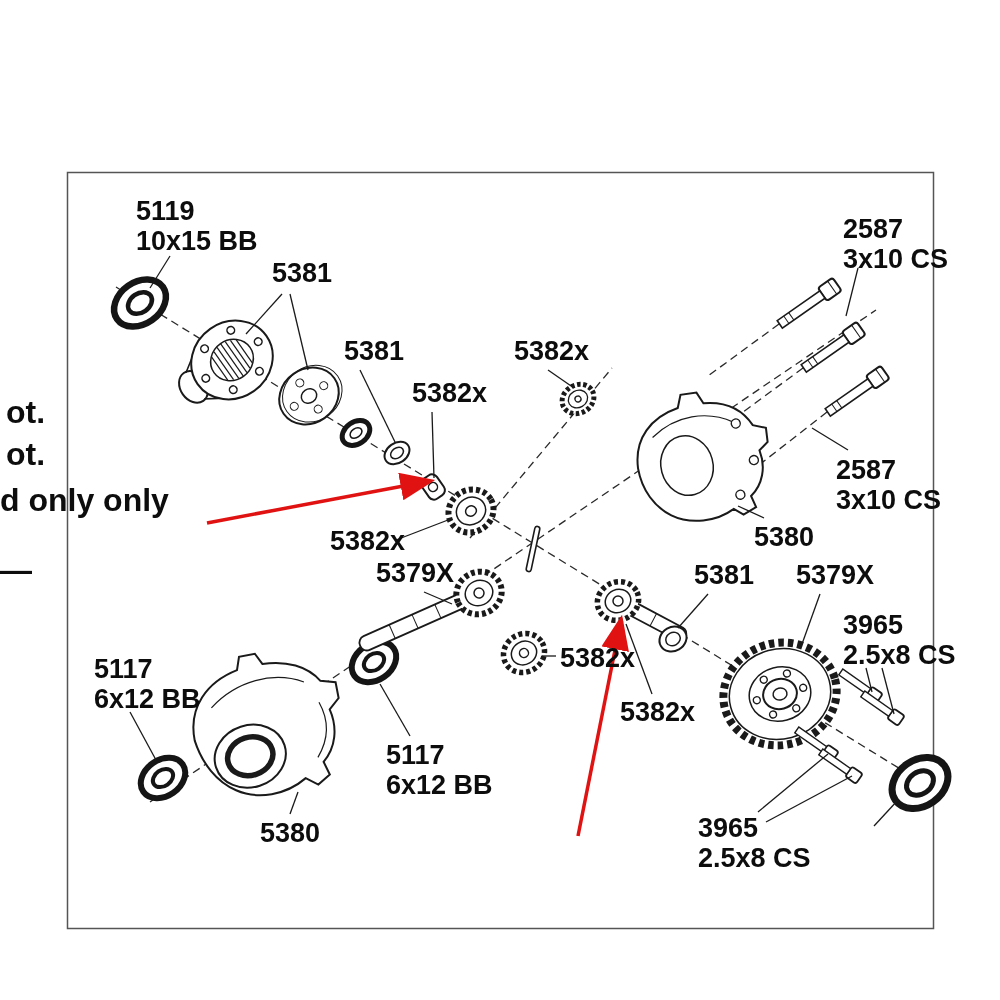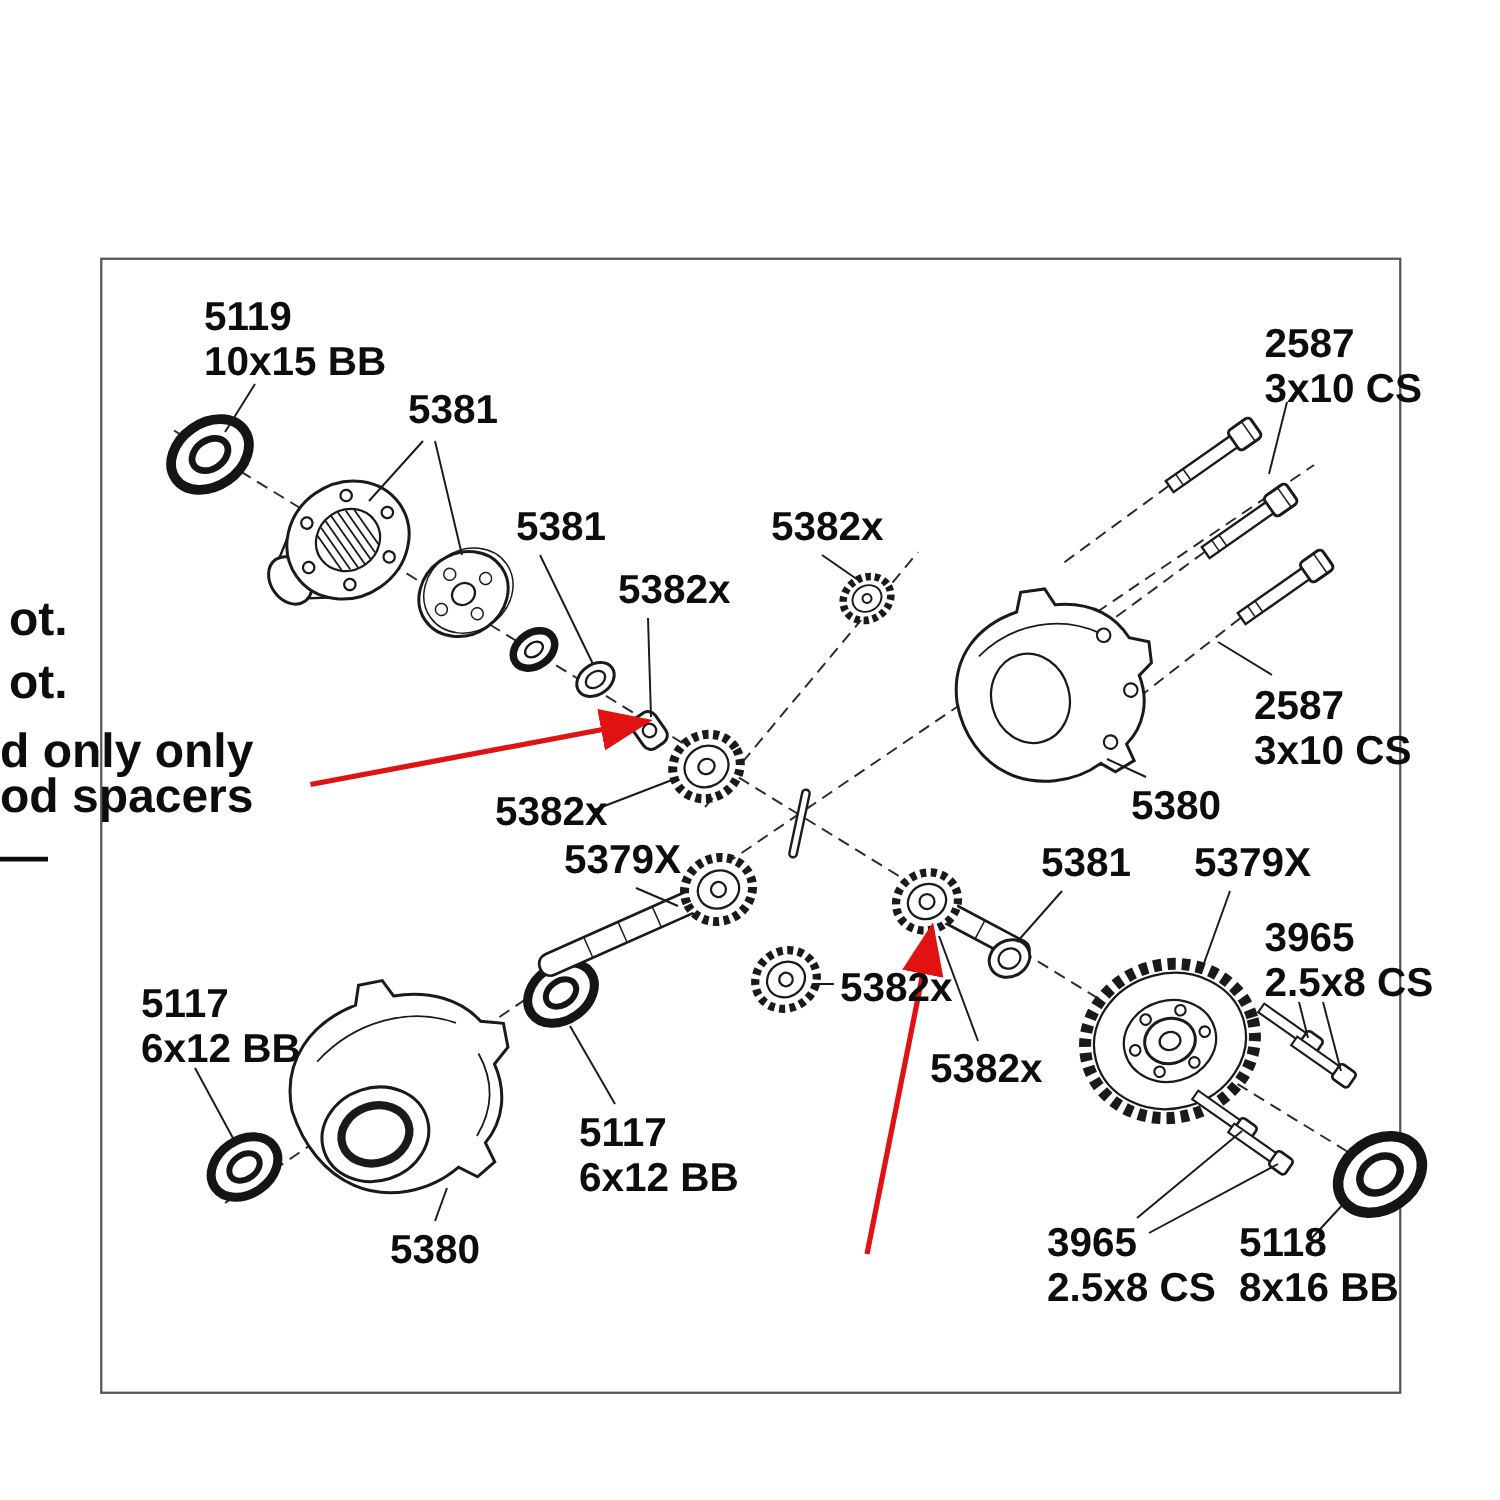--- a/index.html
+++ b/index.html
@@ -317,24 +317,19 @@
     <span>5117</span>
       <span>6x12 BB</span>
   </div>
   <div class="lbl" style="left:260px;top:818px">
     <span>5380</span>
   </div>
   <div class="lbl" style="left:698px;top:813px">
     <span>3965</span>
       <span>2.5x8 CS</span>
   </div>
-  <div class="lbl" style="left:826px;top:813px">
-    <span>5118</span>
-      <span>8x16 BB</span>
-  </div>
 
   <div class="cut" style="left:6px;top:394px">ot.</div>
   <div class="cut" style="left:6px;top:436px">ot.</div>
   <div class="cut" style="left:0px;top:482px">d only only</div>
-  <div class="cut" style="left:0px;top:512px">od spacers</div>
   <div class="cut" style="left:0px;top:552px">—</div>
 
 </div>
 
 </body></html>

